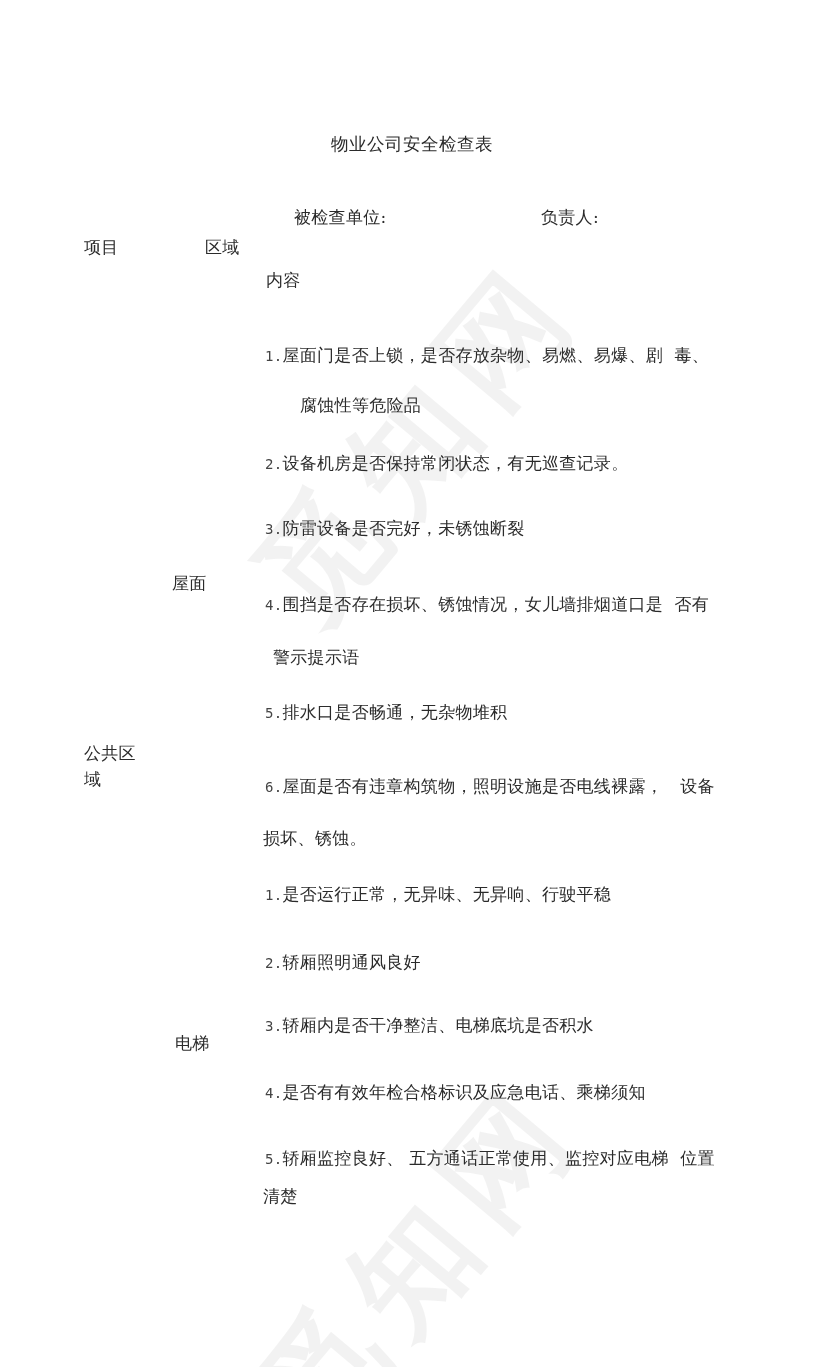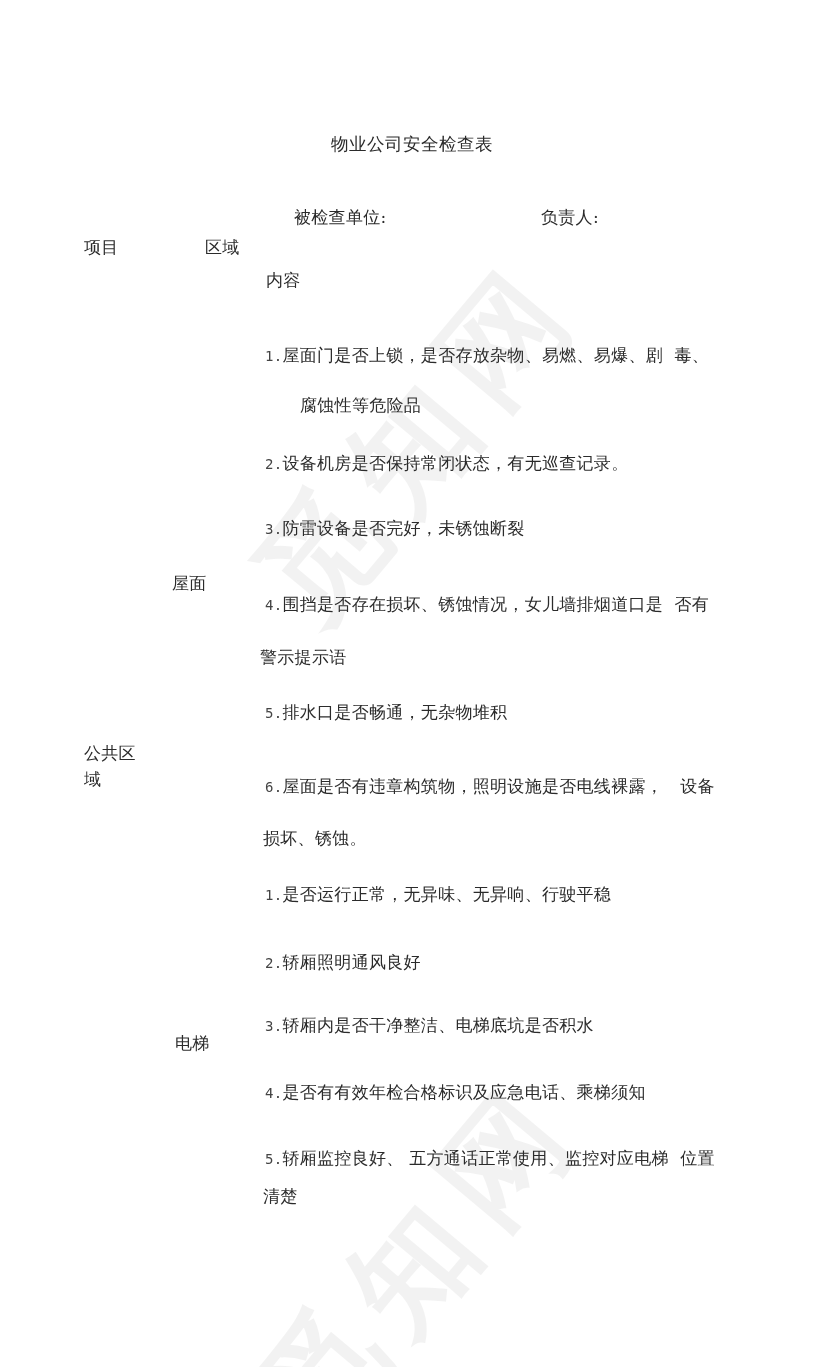--- a/index.html
+++ b/index.html
@@ -49,21 +49,21 @@
   <span class="num">2.</span><span>设备机房是否保持常闭状态，有无巡查记录。</span>
 </div>
 
 <div class="abs txt" style="left:265px; top:518px;text-align:right;">
   <span class="num">3.</span><span>防雷设备是否完好，未锈蚀断裂</span>
 </div>
 
 <div class="abs txt" style="left:265px; top:594px;">
   <span class="num">4.</span><span style="white-space:pre;">围挡是否存在损坏、锈蚀情况，女儿墙排烟道口是  否有</span>
 </div>
-<div class="abs txt" style="left:260px; top:647px;">警示提示语</div>
+<div class="abs txt" style="left:273px; top:647px;">警示提示语</div>
 
 <div class="abs txt" style="left:265px; top:702px;">
   <span class="num">5.</span><span>排水口是否畅通，无杂物堆积</span>
 </div>
 
 <div class="abs txt" style="left:265px; top:776px;">
   <span class="num">6.</span><span style="white-space:pre;">屋面是否有违章构筑物，照明设施是否电线裸露，   设备</span>
 </div>
 <div class="abs txt" style="left:263px; top:828px;">损坏、锈蚀。</div>
 

